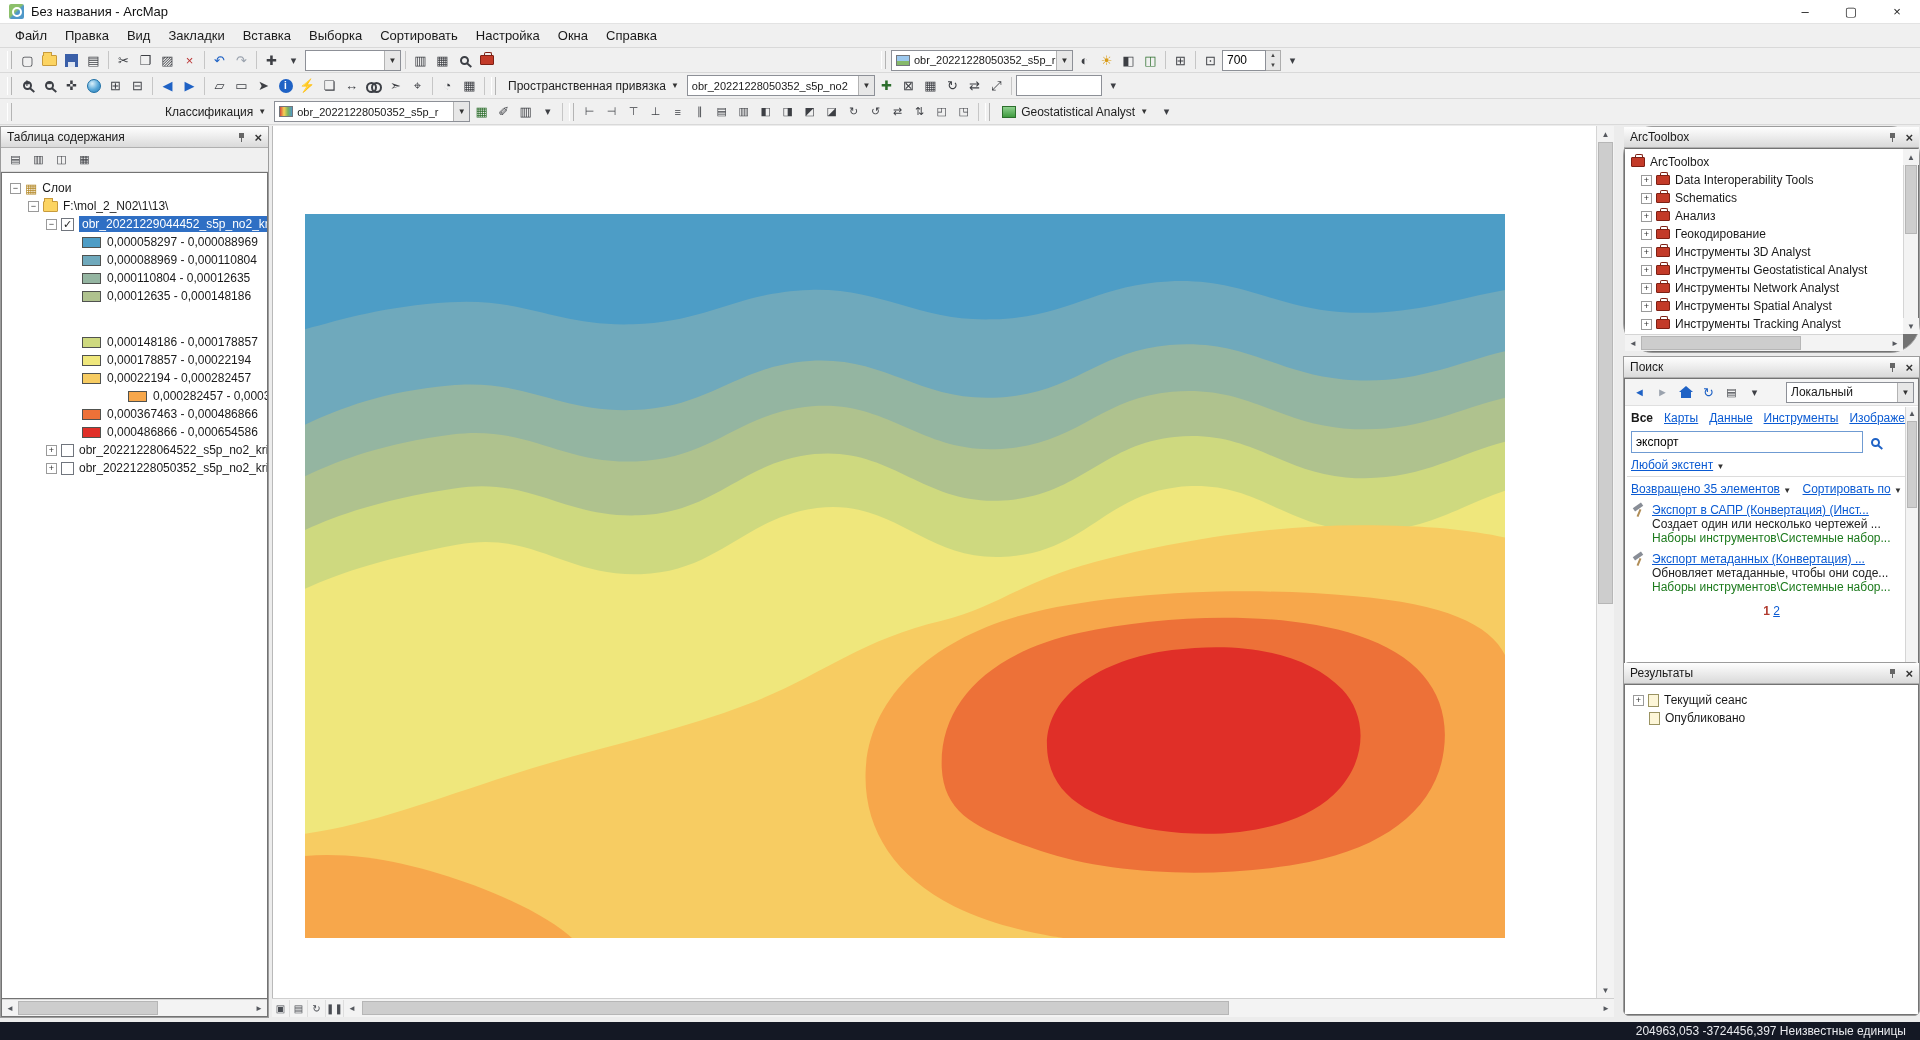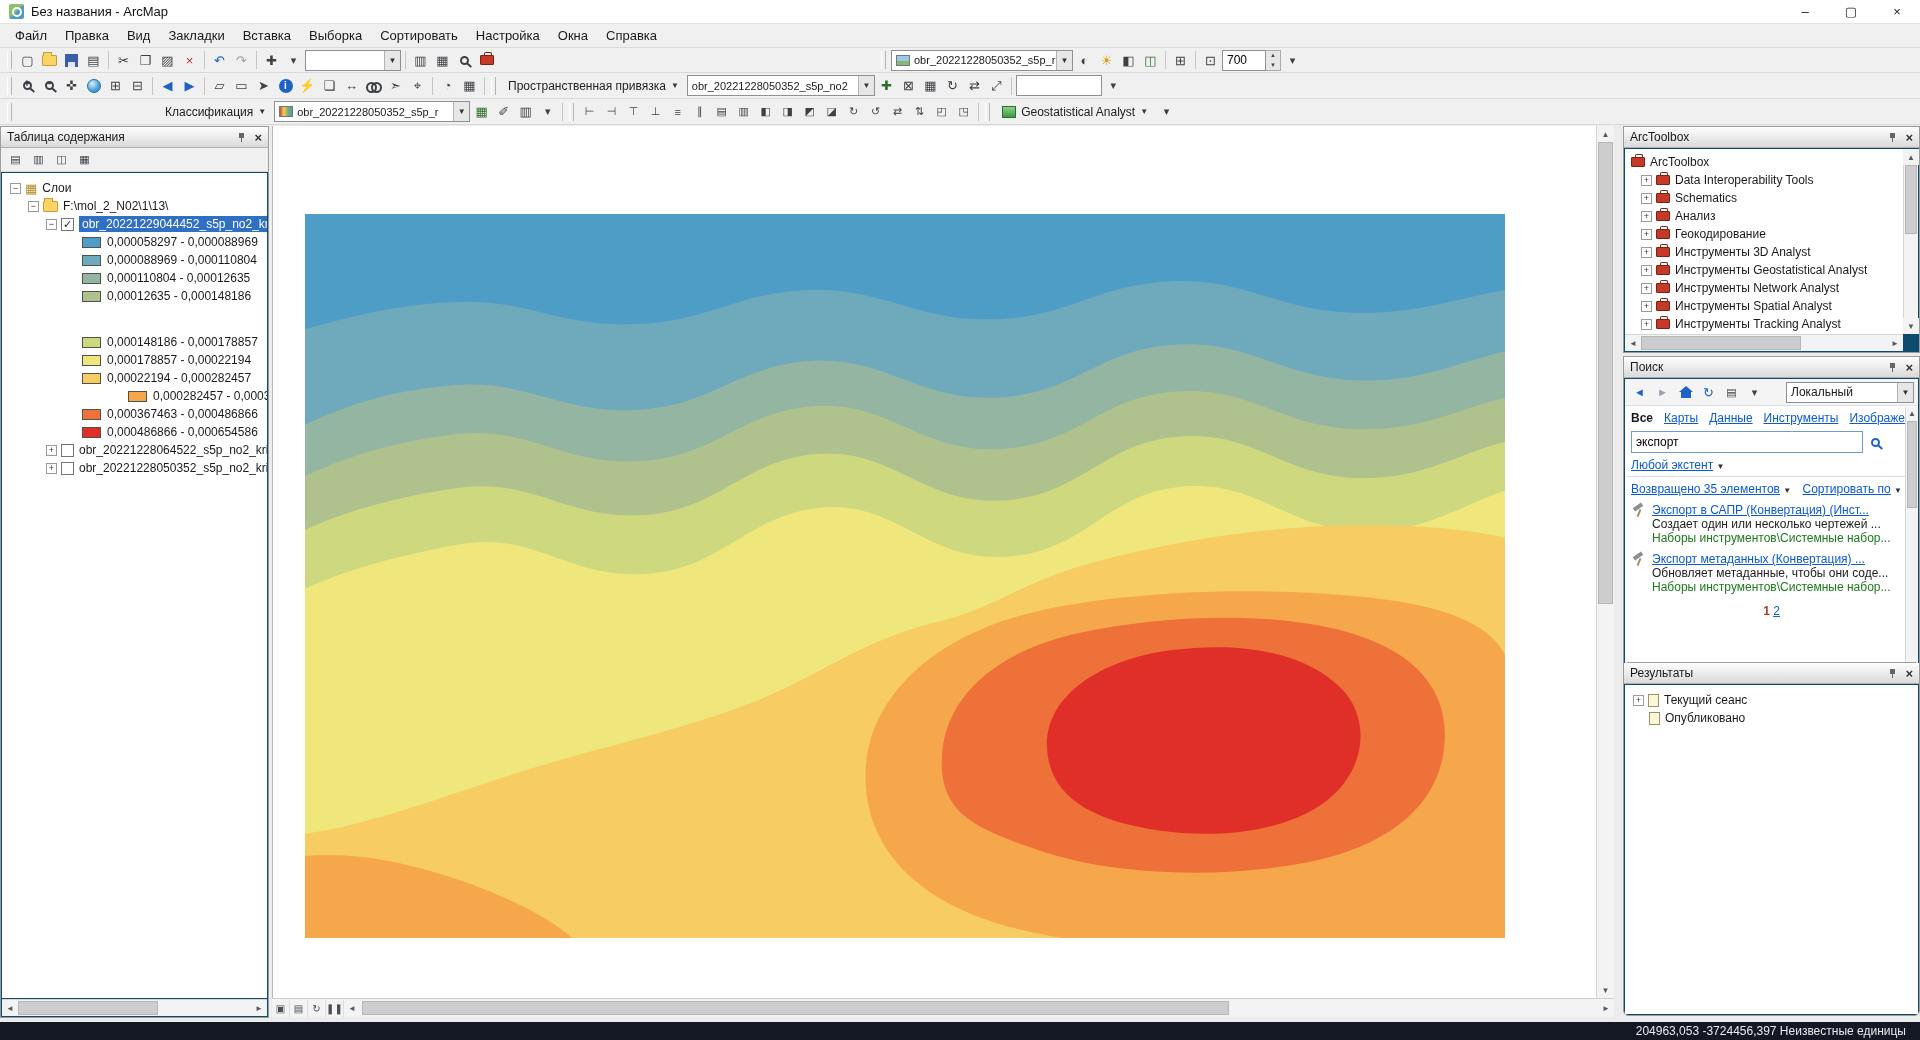--- a/index.html
+++ b/index.html
@@ -63,21 +63,21 @@
   .home{width:13px;height:12px;position:relative;flex:0 0 auto;}
   .home::before{content:"";position:absolute;top:0;left:0;border-left:7px solid transparent;border-right:7px solid transparent;border-bottom:6px solid #1f62c5;}
   .home::after{content:"";position:absolute;top:6px;left:2px;width:10px;height:6px;background:#1f62c5;}
   .pin{width:10px;height:11px;position:relative;flex:0 0 auto;}
   .pin::before{content:"";position:absolute;left:2px;top:1px;width:5px;height:5px;background:#666;}
   .pin::after{content:"";position:absolute;left:4px;top:6px;width:1px;height:4px;background:#666;}
   .xglyph{font-size:13px;font-weight:bold;color:#333;line-height:1;}
   .docico{width:11px;height:13px;background:#fdf6d8;border:1px solid #9a9362;flex:0 0 auto;}
 
   
-  .panel{position:absolute;background:#0c4a6e;border:1px solid #9c9c9c;}
+  .panel{position:absolute;background:#737373;border:1px solid #9c9c9c;}
   .ptitle{height:21px;background:linear-gradient(#fefefe,#dadada);border-bottom:1px solid #b0b0b0;display:flex;align-items:center;padding:0 6px;font-size:12px;gap:7px;}
   .ptitle .spacer{flex:1;}
 
   
   .sbh{display:flex;align-items:center;background:#f3f3f3;border-top:1px solid #d5d5d5;}
   .sbv{display:flex;flex-direction:column;align-items:center;background:#f3f3f3;border-left:1px solid #d5d5d5;}
   .sbtn{width:16px;height:16px;display:flex;align-items:center;justify-content:center;font-size:8px;color:#55585e;background:#f3f3f3;flex:0 0 auto;}
   .strack{position:relative;flex:1;align-self:stretch;}
   .sthumb{position:absolute;background:#cdcdcd;border:1px solid #b6b6b6;}
 
@@ -93,21 +93,21 @@
   .stack-ico{font-size:13px;color:#b58a2a;margin-right:5px;}
 
   
   #mapview{position:absolute;left:272px;top:126px;width:1324px;height:872px;background:#fff;border-left:1px solid #b9b9b9;}
   #map-svg{position:absolute;left:32px;top:88px;width:1200px;height:724px;}
   #map-vscroll{position:absolute;left:1596px;top:126px;width:18px;height:872px;}
   #map-hscroll{position:absolute;left:272px;top:998px;width:1342px;height:19px;display:flex;align-items:center;background:#f3f3f3;border-top:1px solid #cfcfcf;}
   .viewbtn{width:18px;height:17px;display:flex;align-items:center;justify-content:center;font-size:10px;color:#4a4d53;border-right:1px solid #dedede;flex:0 0 auto;}
 
   
-  #atb{left:1623px;top:126px;width:297px;height:227px;}
+  #atb{left:1623px;top:126px;width:297px;height:227px;border-radius:30px;}
   #atb-body{position:absolute;top:22px;left:1px;right:16px;bottom:18px;background:#fff;overflow:hidden;padding:4px 0 0 6px;}
   #atb-vs{position:absolute;top:22px;right:1px;bottom:18px;width:15px;}
   #atb-hs{position:absolute;left:1px;right:16px;bottom:1px;height:17px;}
 
   #searchp{left:1623px;top:356px;width:297px;height:349px;}
   #search-body{position:absolute;top:22px;left:1px;right:1px;bottom:1px;background:#fff;overflow:hidden;}
   .stoolbar{height:27px;display:flex;align-items:center;gap:2px;padding:0 4px;background:#f4f4f4;border-bottom:1px solid #e0e0e0;}
   .stabs{display:flex;gap:11px;align-items:center;padding:5px 6px 3px 6px;font-size:12px;}
   .lnk{color:#0b5bd3;text-decoration:underline;}
   .searchrow{display:flex;align-items:center;gap:2px;padding:3px 6px;}

